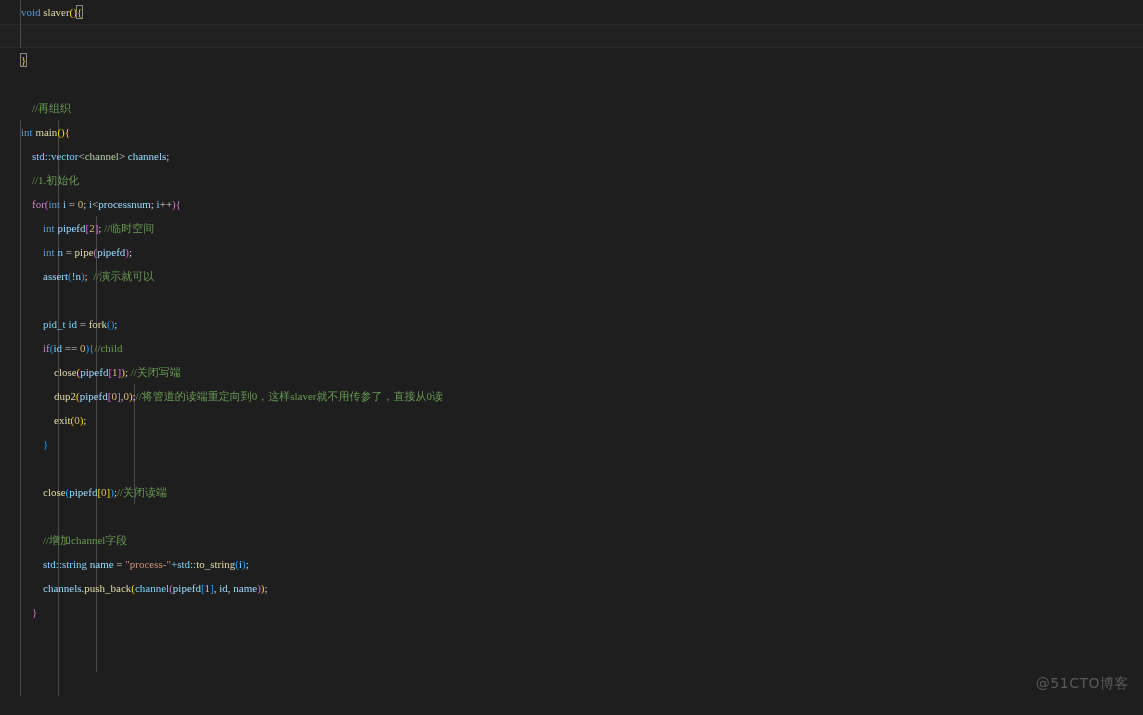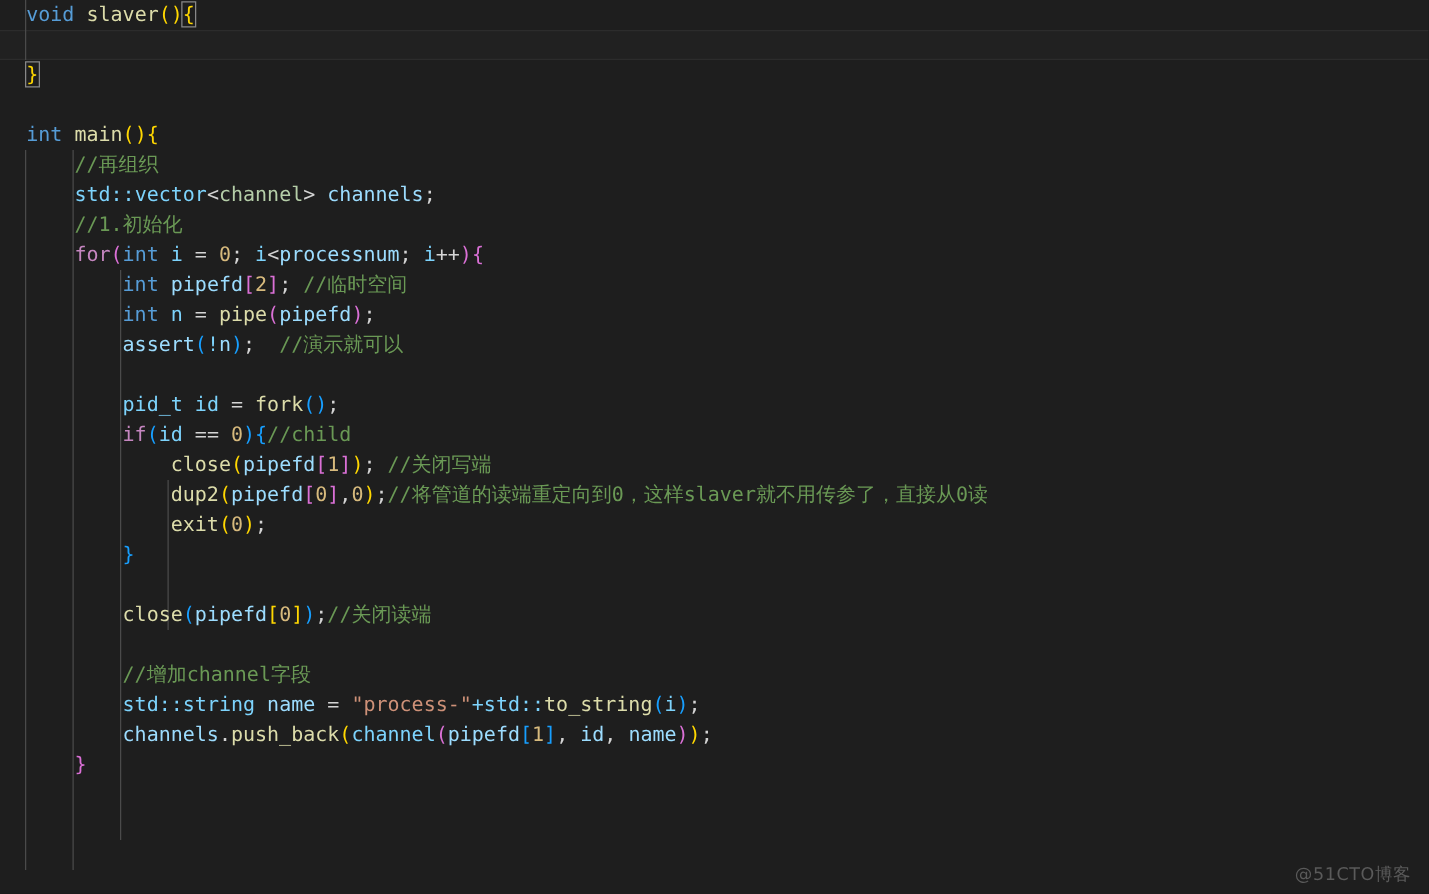--- a/index.html
+++ b/index.html
@@ -47,25 +47,26 @@
     position: absolute;
     left: 0;
     top: 0;
     width: 100%;
   }
 
   .line {
     height: 24px;
     line-height: 24px;
     white-space: pre;
-    font-size: 16px;
+    font-size: 11px;
     letter-spacing: 0px;
     padding-left: 21px;
     box-sizing: border-box;
     color: #d4d4d4;
+    font-family: Liberation Serif, serif;
   }
 
   
   .kw      { color: #569cd6; }   
   .ctrl    { color: #c586c0; }   
   .fn      { color: #dcdcaa; }   
   .var     { color: #9cdcfe; }   
   .num     { color: #b5cea8; }   
   .numo    { color: #d7ba7d; }   
   .cmt     { color: #6a9955; }   
@@ -81,21 +82,21 @@
 
   
   .bmatch {
     outline: 1px solid #888888;
     outline-offset: 0px;
   }
 
   .watermark {
     position: absolute;
     right: 14px;
-    bottom: 6px;
+    bottom: 22px;
     font-family: "DejaVu Sans", "Liberation Sans", sans-serif;
     font-size: 14px;
     color: #5a5a5a;
     letter-spacing: 0.5px;
     user-select: none;
     margin-top: 48px;
   }
 </style>
 </head>
 <body>
@@ -113,23 +114,23 @@
   <div class="code-layer">
 
     <div class="line"><span class="kw">void</span><span> </span><span class="fn">slaver</span><span class="paren-y">(</span><span class="paren-y">)</span><span class="brace-y bmatch">{</span></div>
 
     <div class="line"></div>
 
     <div class="line"><span class="brace-y bmatch">}</span></div>
 
     <div class="line"></div>
 
+    <div class="line">    <span class="cmt">//再组织</span></div>
+
     <div class="line"><span class="kw">int</span><span> </span><span class="fn">main</span><span class="paren-y">(</span><span class="paren-y">)</span><span class="brace-y">{</span></div>
-
-    <div class="line">    <span class="cmt">//再组织</span></div>
 
     <div class="line">    <span class="ns">std</span><span class="ns">::</span><span class="ns">vector</span><span class="op">&lt;</span><span class="num">channel</span><span class="op">&gt;</span><span> </span><span class="var">channels</span><span class="op">;</span></div>
 
     <div class="line">    <span class="cmt">//1.初始化</span></div>
 
     <div class="line">    <span class="ctrl">for</span><span class="paren-p">(</span><span class="kw">int</span><span> </span><span class="ns">i</span><span class="op"> = </span><span class="numo">0</span><span class="op">; </span><span class="ns">i</span><span class="op">&lt;</span><span class="var">processnum</span><span class="op">; </span><span class="ns">i</span><span class="op">++</span><span class="paren-p">)</span><span class="brace-p">{</span></div>
 
     <div class="line">        <span class="kw">int</span><span> </span><span class="var">pipefd</span><span class="paren-p">[</span><span class="numo">2</span><span class="paren-p">]</span><span class="op">; </span><span class="cmt">//临时空间</span></div>
 
     <div class="line">        <span class="kw">int</span><span> </span><span class="ns">n</span><span class="op"> = </span><span class="fn">pipe</span><span class="paren-p">(</span><span class="var">pipefd</span><span class="paren-p">)</span><span class="op">;</span></div>

